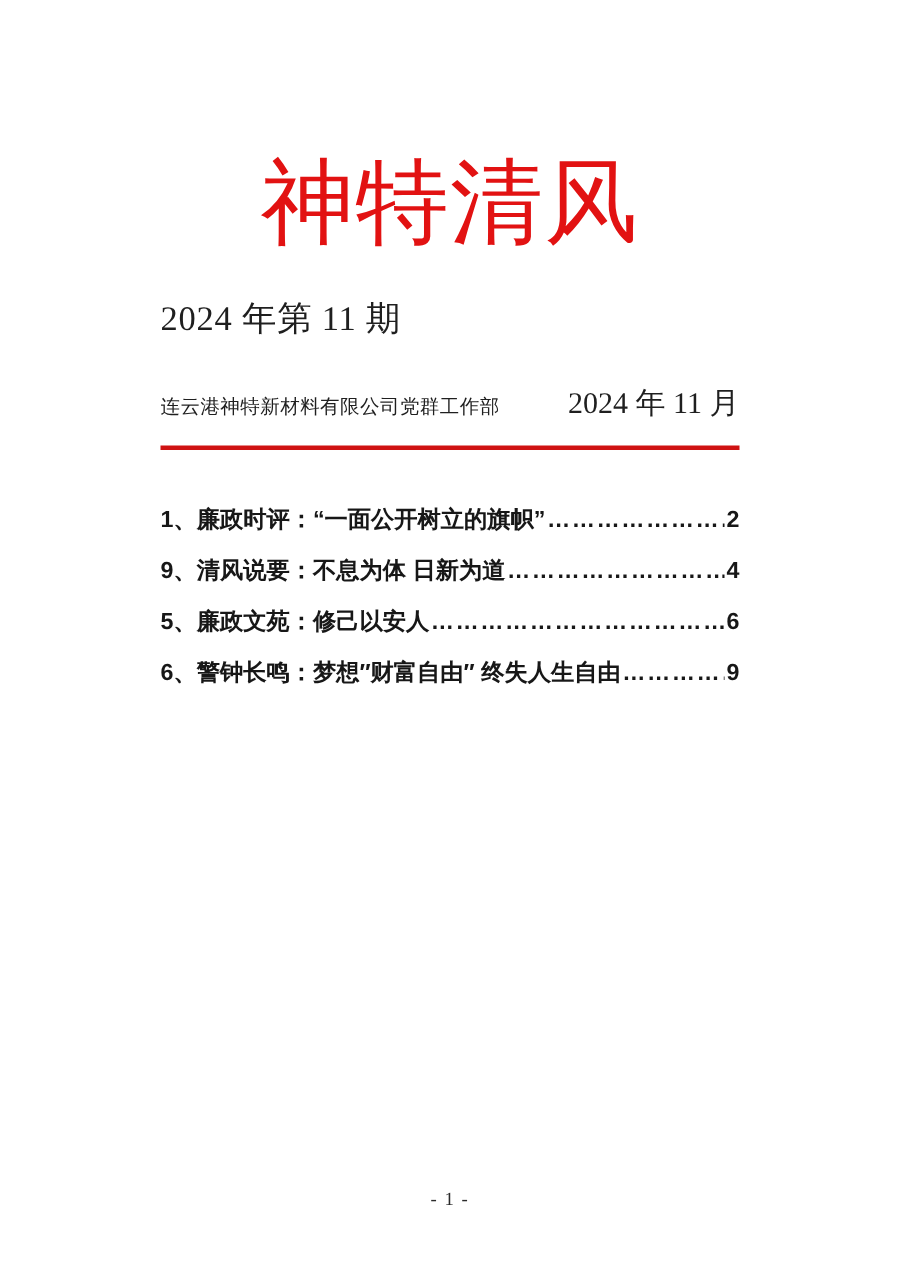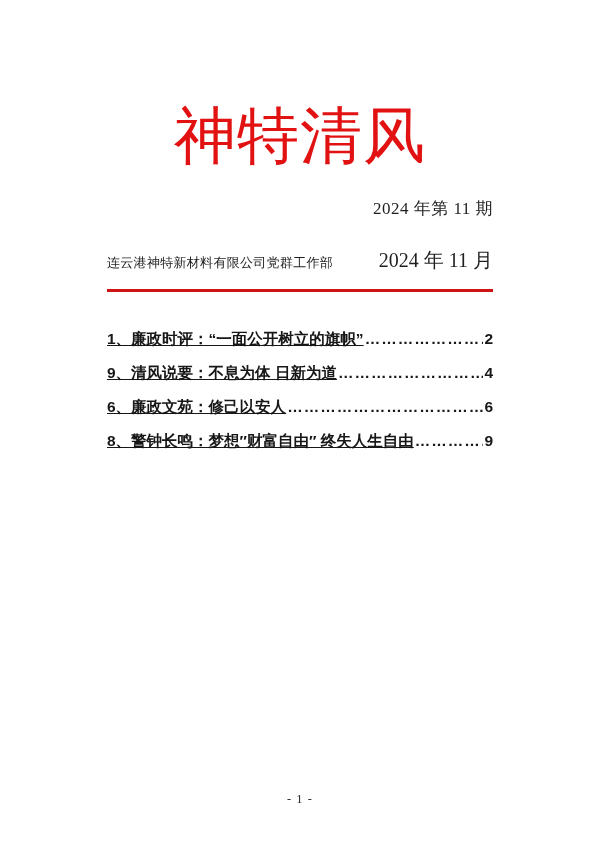--- a/index.html
+++ b/index.html
@@ -27,22 +27,22 @@
     text-align: center;
     color: #e21212;
     font-size: 62px;
     font-weight: 400;
     line-height: 1.12;
     letter-spacing: 1px;
     font-family: "Liberation Serif", "DejaVu Serif", serif;
   }
   .issue-line {
     margin-top: 26px;
-    text-align: right;
-    font-size: 17px;
+    text-align: left;
+    font-size: 23px;
     letter-spacing: 0.5px;
   }
   .header-row {
     display: flex;
     justify-content: space-between;
     align-items: baseline;
     margin-top: 27px;
     font-size: 13px;
     gap: 32px;
   }
@@ -78,21 +78,20 @@
   }
   .toc-item {
     display: flex;
     align-items: baseline;
     height: 34px;
     line-height: 34px;
   }
   .toc-label {
     white-space: pre;
     flex: 0 0 auto;
-    text-decoration: underline;
   }
   .toc-leader {
     flex: 1 1 auto;
     overflow: hidden;
     white-space: nowrap;
     letter-spacing: 1px;
     margin: 0 1px;
   }
   .toc-page {
     flex: 0 0 auto;
@@ -134,27 +133,27 @@
         <span class="toc-page">2</span>
       </li>
 
       <li class="toc-item">
         <span class="toc-label">9、清风说要：不息为体 日新为道</span>
         <span class="toc-leader">………………………………………………………………………………………………</span>
         <span class="toc-page">4</span>
       </li>
 
       <li class="toc-item">
-        <span class="toc-label">6、廉政文苑：修己以安人</span>
+        <span class="toc-label">5、廉政文苑：修己以安人</span>
         <span class="toc-leader">………………………………………………………………………………………………</span>
         <span class="toc-page">6</span>
       </li>
 
       <li class="toc-item">
-        <span class="toc-label">8、警钟长鸣：梦想″财富自由″ 终失人生自由</span>
+        <span class="toc-label">6、警钟长鸣：梦想″财富自由″ 终失人生自由</span>
         <span class="toc-leader">………………………………………………………………………………………………</span>
         <span class="toc-page">9</span>
       </li>
 
     </ul>
   </div>
 
   <div class="page-footer">
     <span>- 1 -</span>
   </div>

